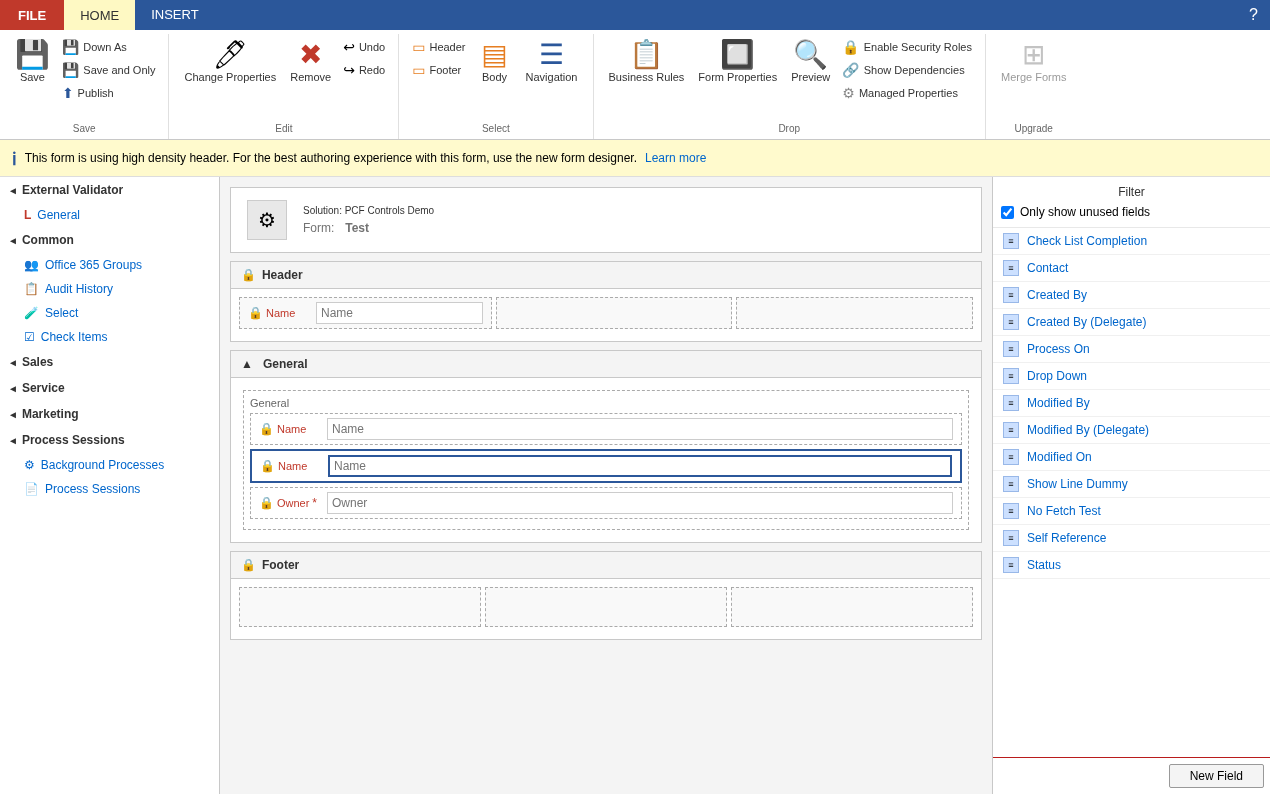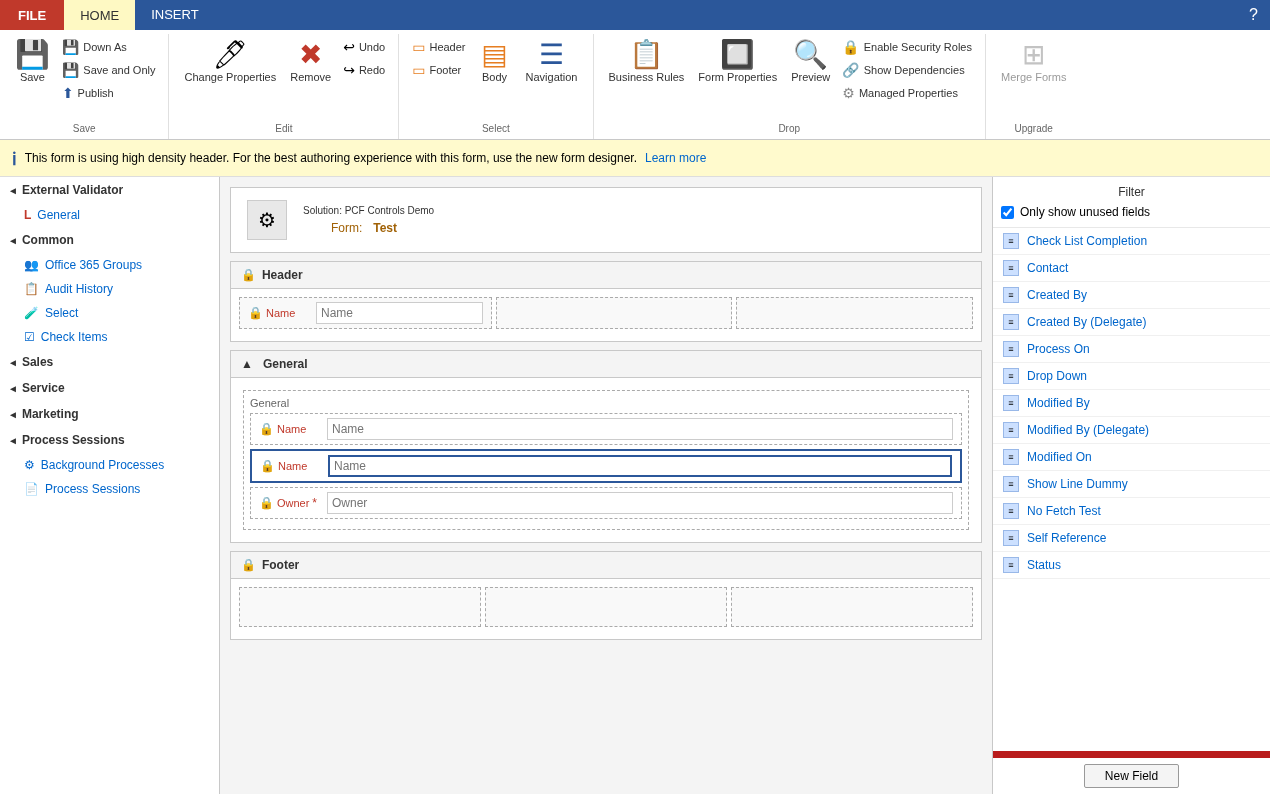--- a/index.html
+++ b/index.html
@@ -40,21 +40,21 @@
     .sidebar-section-header .arrow { font-size: 10px; }
     .sidebar-item { padding: 5px 8px 5px 24px; color: #0066cc; cursor: pointer; display: flex; align-items: center; gap: 6px; }
     .sidebar-item.active { color: #0066cc; }
 
     
     .canvas { flex: 1; background: #f4f4f4; overflow-y: auto; padding: 10px; position: relative; }
     .form-header-bar { background: #fff; border: 1px solid #c8c8c8; padding: 12px 16px; margin-bottom: 8px; display: flex; align-items: center; gap: 16px; }
     .solution-icon { width: 40px; height: 40px; background: #e8e8e8; display: flex; align-items: center; justify-content: center; font-size: 20px; border: 1px solid #ccc; }
     .form-info { display: flex; flex-direction: column; gap: 4px; }
     .solution-label { font-size: 10px; color: #333; }
-    .form-label { font-size: 13px; color: #a16207; margin-left: 28px; }
+    .form-label { font-size: 13px; color: #737373; }
 
     
     .form-section { background: #fff; border: 1px solid #c8c8c8; margin-bottom: 8px; }
     .form-section-header { display: flex; align-items: center; gap: 6px; padding: 6px 10px; background: #f4f4f4; border-bottom: 1px solid #c8c8c8; font-weight: bold; font-size: 13px; color: #333; cursor: pointer; }
     .lock-icon { color: #c0392b; font-size: 12px; }
     .form-section-content { padding: 8px; }
     .form-row { display: flex; gap: 4px; margin-bottom: 4px; }
     .form-field { display: flex; align-items: center; border: 1px dashed #aaa; padding: 4px 8px; flex: 1; background: #f9f9f9; min-height: 32px; }
     .form-field-label { color: #c0392b; font-size: 11px; margin-right: 8px; display: flex; align-items: center; gap: 3px; min-width: 60px; }
     .form-field-input { border: 1px solid #ccc; background: #fff; height: 22px; flex: 1; padding: 2px 4px; color: #999; font-size: 12px; }
@@ -70,21 +70,21 @@
     .field-explorer-expand { font-size: 18px; color: #555; cursor: pointer; }
     .field-explorer-filter { padding: 8px; border-bottom: 1px solid #e8e8e8; }
     .filter-row { display: flex; align-items: center; gap: 6px; margin-bottom: 6px; flex-direction: column; }
     .filter-label { font-size: 12px; color: #333; font-weight: 500; }
     .filter-select { border: 1px solid #ccc; padding: 2px 4px; font-size: 12px; flex: 1; background: #fff; }
     .checkbox-row { display: flex; align-items: center; gap: 6px; }
     .field-list { flex: 1; overflow-y: auto; }
     .field-item { display: flex; align-items: center; gap: 8px; padding: 5px 10px; border-bottom: 1px solid #f0f0f0; cursor: pointer; }
     .field-item-icon { width: 16px; height: 16px; background: #cce0ff; border: 1px solid #99b8e8; display: flex; align-items: center; justify-content: center; font-size: 9px; flex-shrink: 0; }
     .field-item-label { color: #0066cc; font-size: 12px; }
-    .new-field-btn { padding: 6px; border-top: 7px solid #b91c1c; display: flex; justify-content: center; }
+    .new-field-btn { padding: 6px; border-top: 1px solid #b91c1c; display: flex; justify-content: flex-end; }
     .new-field-btn button { padding: 4px 20px; background: #f4f4f4; border: 1px solid #999; cursor: pointer; font-size: 12px; border-radius: 2px; }
 
     
     .icon-save { color: #2b7a2b; font-size: 26px; }
     .icon-blue { color: #2b579a; }
     .icon-red { color: #c0392b; }
     .icon-orange { color: #e67e22; }
     .icon-gray { color: #888; }
 
     .ribbon-top { display: flex; flex: 1; align-items: flex-start; }

